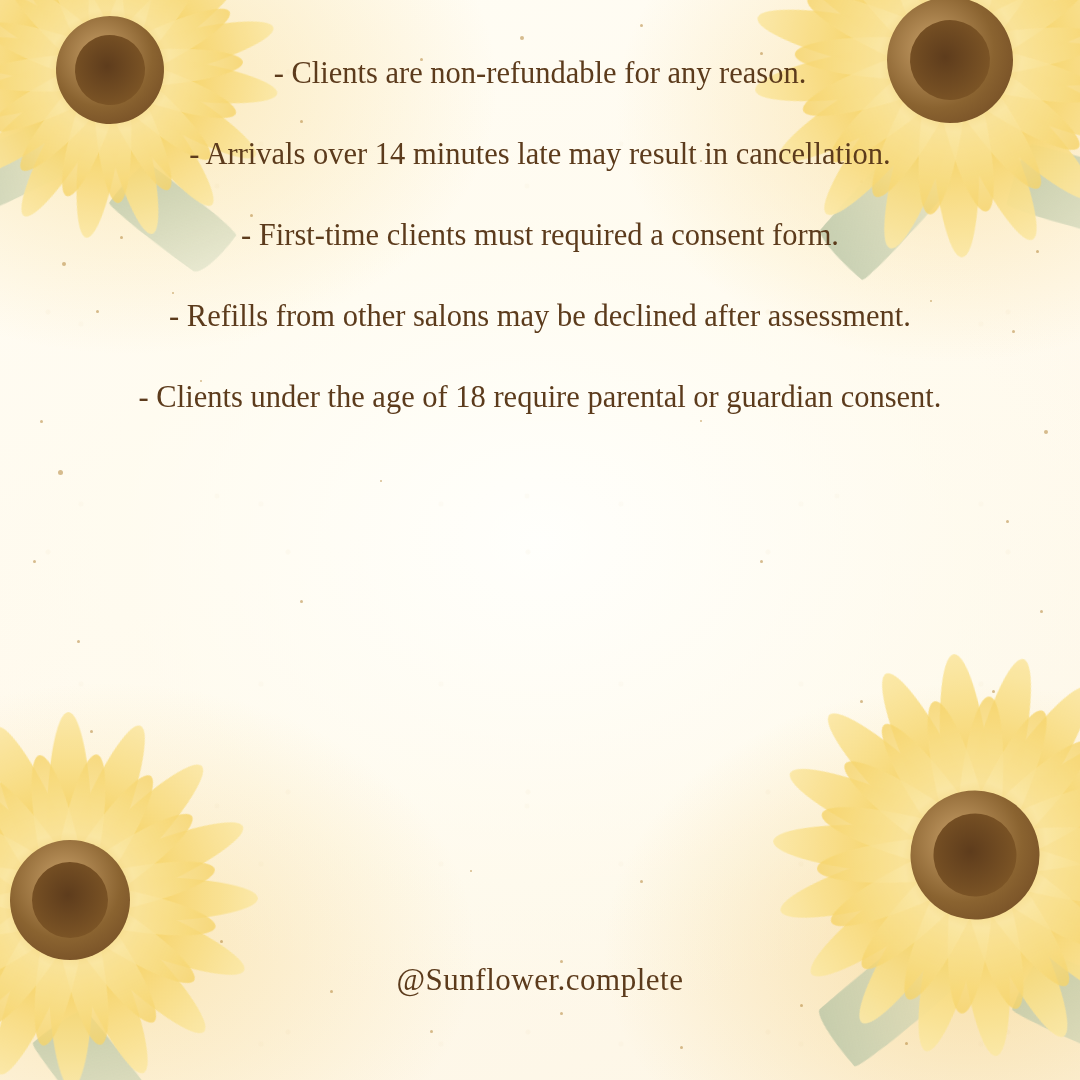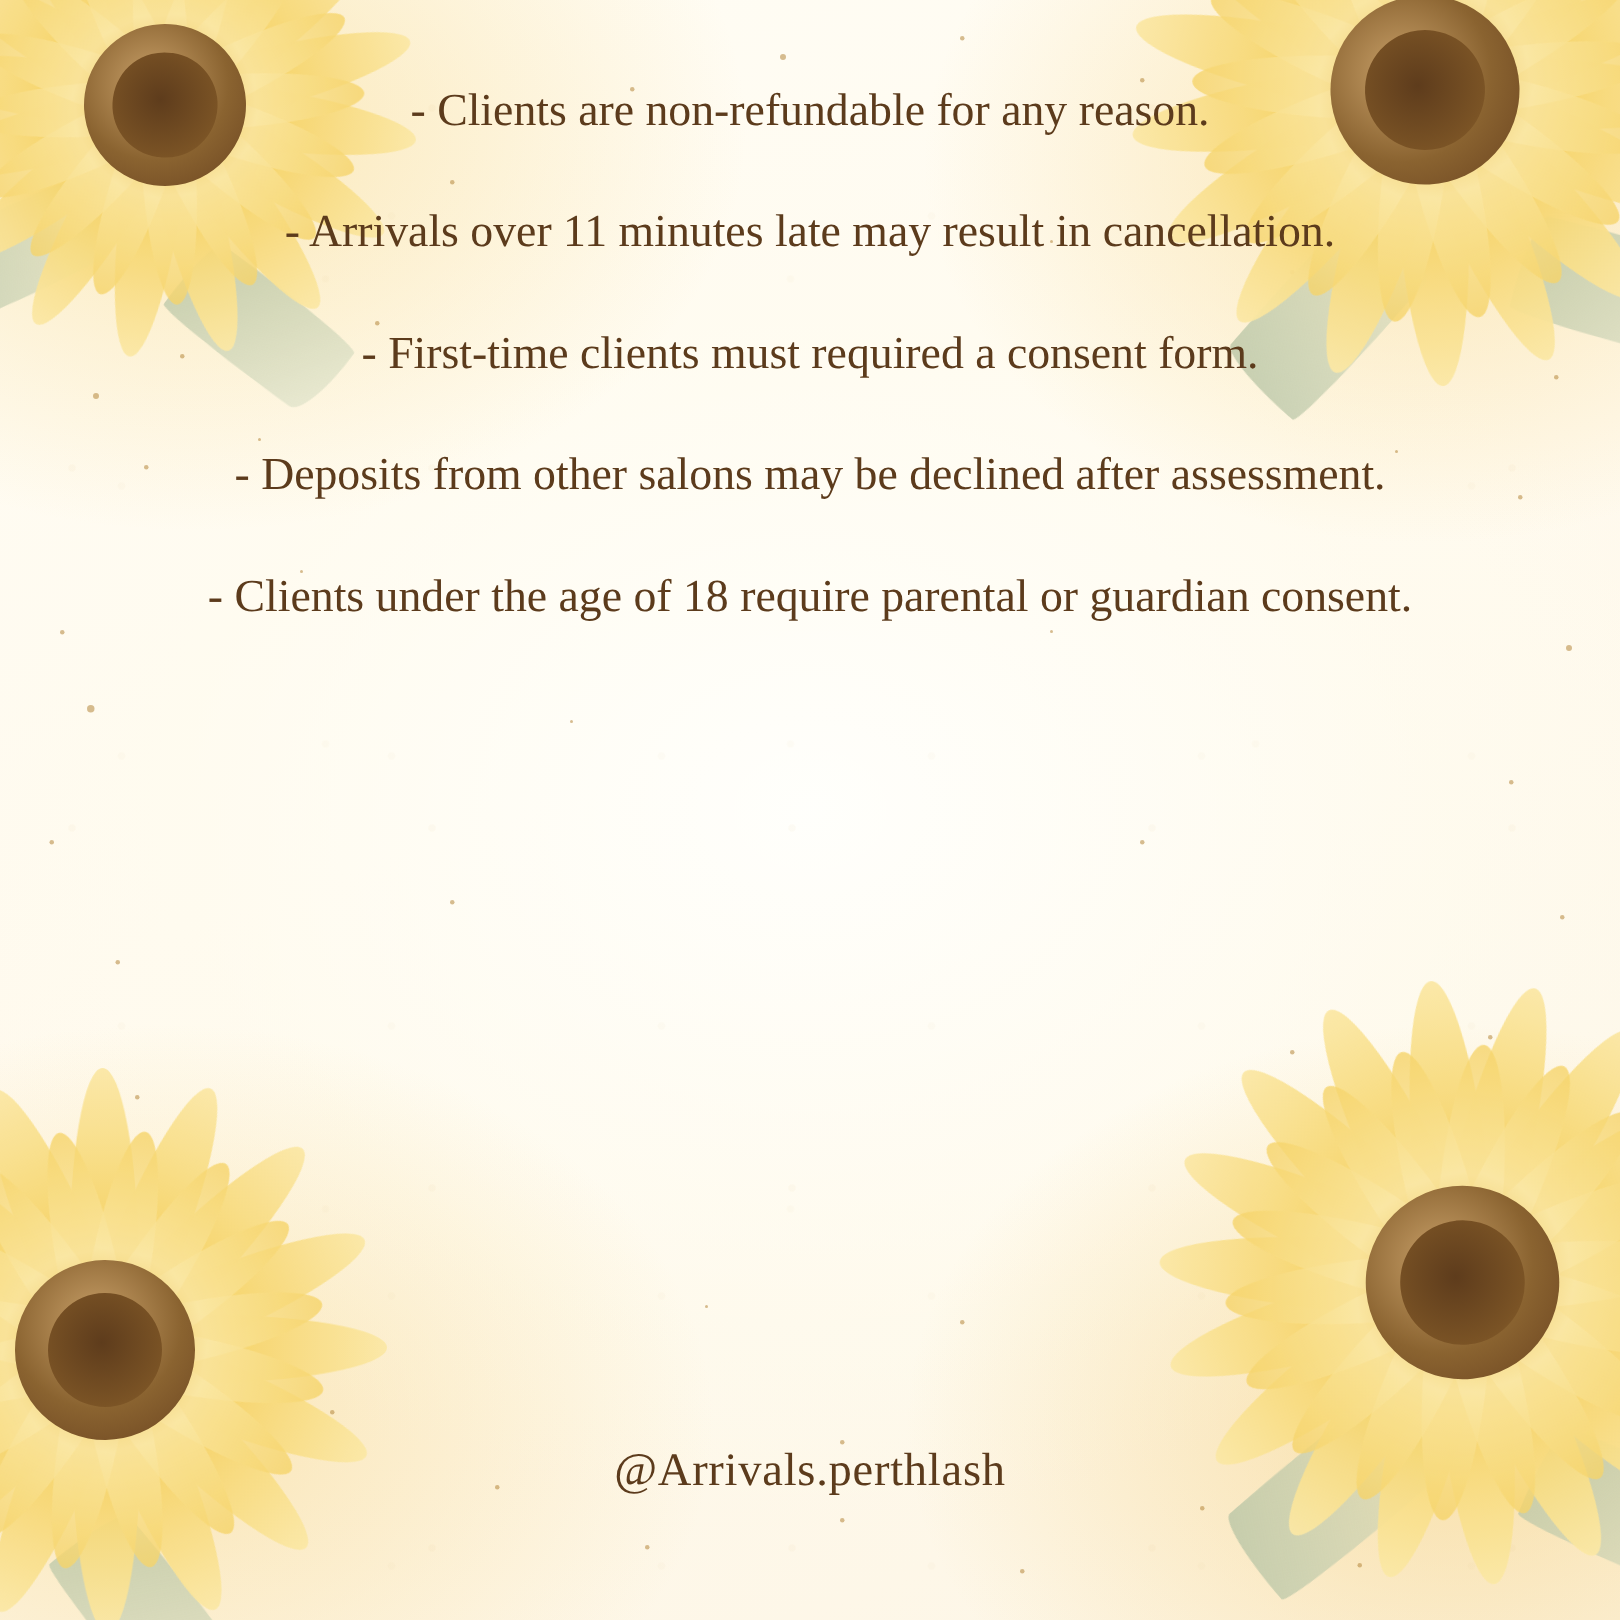--- a/index.html
+++ b/index.html
@@ -336,21 +336,21 @@
         <div class="petal" style="width: 43px; height: 159.1px; margin-left: -21.5px; margin-top: -159.1px; background: linear-gradient(rgb(246, 212, 105) 0%, rgb(251, 232, 166) 55%, rgb(232, 184, 74) 100%); opacity: 0.8; transform: rotate(351deg); z-index: 2;"></div>
         <div class="disc" style="width: 129px; height: 129px; background: radial-gradient(circle at 40% 38%, rgb(201, 161, 106) 0%, rgb(138, 99, 48) 55%, rgb(107, 68, 32) 100%); z-index: 3;">
           <div class="inner" style="background: radial-gradient(circle at 45% 45%, rgb(94, 60, 28) 0%, rgb(122, 83, 37) 70%, rgb(138, 99, 48) 100%);"></div>
         </div>
       </div>
     </div>
 
   <div class="content">
     <ul class="policy-list" id="policy-list">
         <li>- Clients are non-refundable for any reason.</li>
-        <li>- Arrivals over 11 minutes late may result in cancellation.</li>
+        <li>- Arrivals over 14 minutes late may result in cancellation.</li>
         <li>- First-time clients must required a consent form.</li>
-        <li>- Deposits from other salons may be declined after assessment.</li>
+        <li>- Refills from other salons may be declined after assessment.</li>
         <li>- Clients under the age of 18 require parental or guardian consent.</li>
       </ul>
   </div>
 
-  <div class="handle">@Arrivals.perthlash</div>
+  <div class="handle">@Sunflower.complete</div>
 </div>
 
 </body></html>

